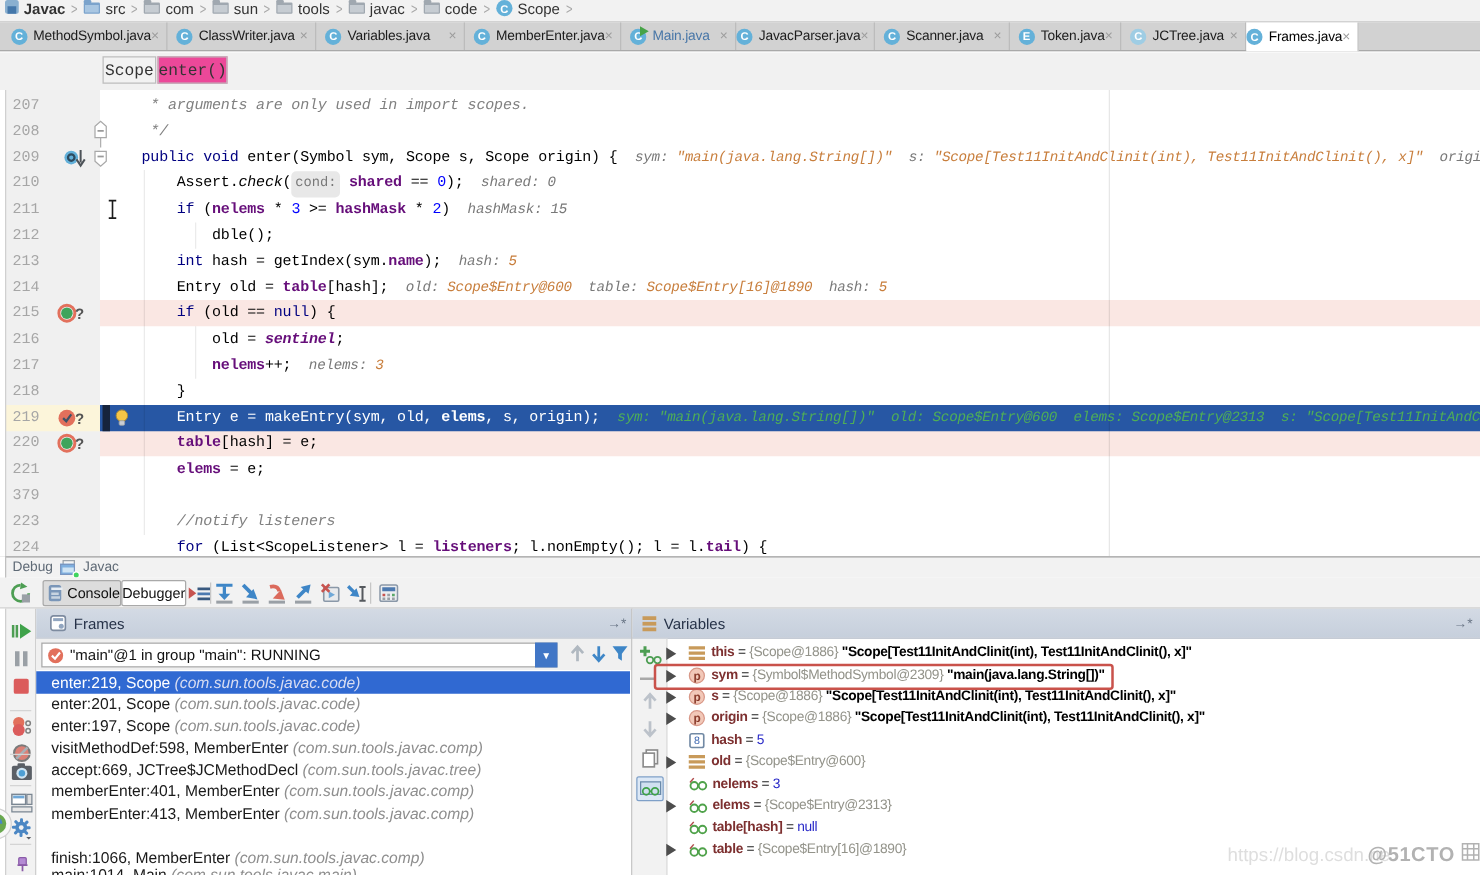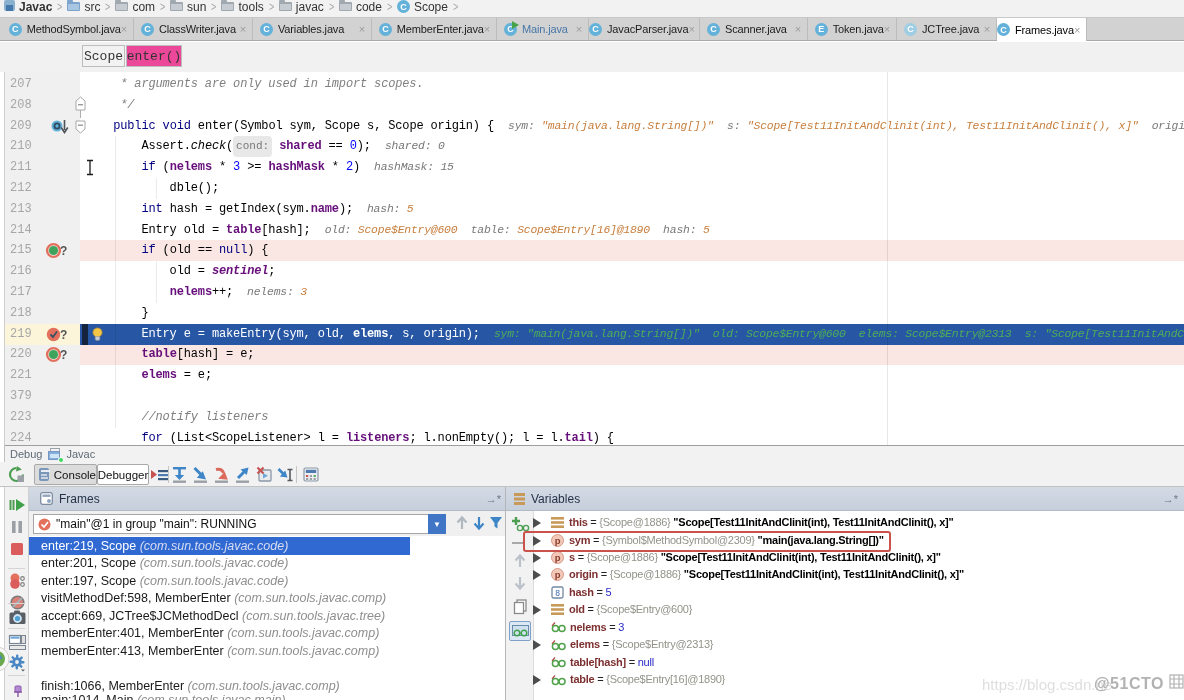--- a/index.html
+++ b/index.html
@@ -25,21 +25,21 @@
 .hl{color:#787878;font-style:italic;font-size:11.4px;letter-spacing:-0.2px}
 .hv{color:#c87e3c;font-style:italic;font-size:11.4px;letter-spacing:-0.2px}
 .hg{color:#4fae57;font-style:italic;font-size:11.4px;letter-spacing:-0.2px}
 .w{color:#fff}
 .chipp{display:inline-block;background:#e8e8e8;border-radius:4px;color:#787878;padding:0 3px;font-size:11px;letter-spacing:0}
 #dbgtitle{left:0;top:445px;width:1184px;height:17px;background:#f2f2f2;border-top:1px solid #9e9e9e;display:flex;align-items:center;font-size:12px;color:#262626}
 #dbgbar{left:0;top:462px;width:1184px;height:25px;background:#f2f2f2;border-bottom:1px solid #c2c2c2}
 .dtab{position:absolute;top:2px;height:21px;border:1px solid #a9a9a9;display:flex;align-items:center;font-size:12px;color:#111;border-radius:2px}
 #panels{left:0;top:487px;width:1184px;height:213px;background:#fff}
 .phead{position:absolute;top:0;height:24px;background:linear-gradient(#d3dae4,#c6cfdc);border-bottom:1px solid #b2bac8;display:flex;align-items:center;font-size:12px;color:#263248}
-.frow{position:absolute;left:29px;width:381px;height:18px;line-height:18px;font-size:12.5px;color:#1a1a1a;white-space:pre}
+.frow{position:absolute;left:29px;width:475px;height:18px;line-height:18px;font-size:12.5px;color:#1a1a1a;white-space:pre}
 .fpkg{font-style:italic;color:#8e8e8e}
 .vrow{position:absolute;left:534px;width:783px;height:17px;line-height:17px;font-size:11px;letter-spacing:-0.25px;white-space:pre;display:flex;align-items:center}
 .vname{color:#7d3030;font-weight:bold}
 .vtype{color:#93938a}
 .vval{color:#000;font-weight:bold}
 .vnum{color:#2929c8}
 .exp{width:0;height:0;border-left:8px solid #4d4d4d;border-top:5px solid transparent;border-bottom:5px solid transparent;position:absolute}
 svg{position:absolute;overflow:visible}
 </style></head><body>
 

